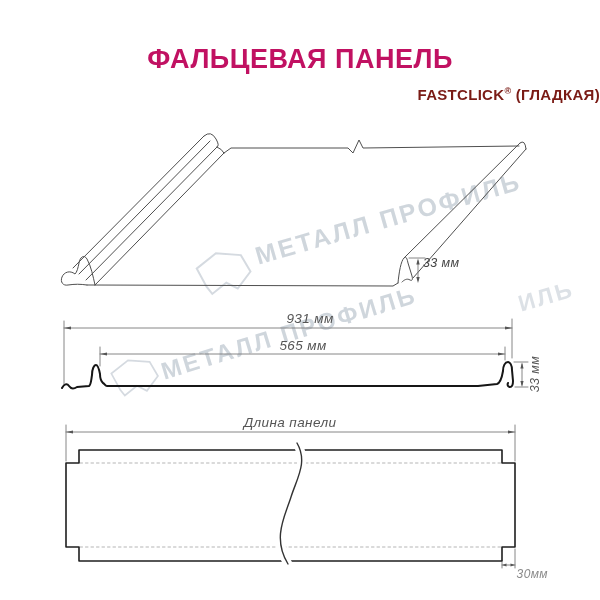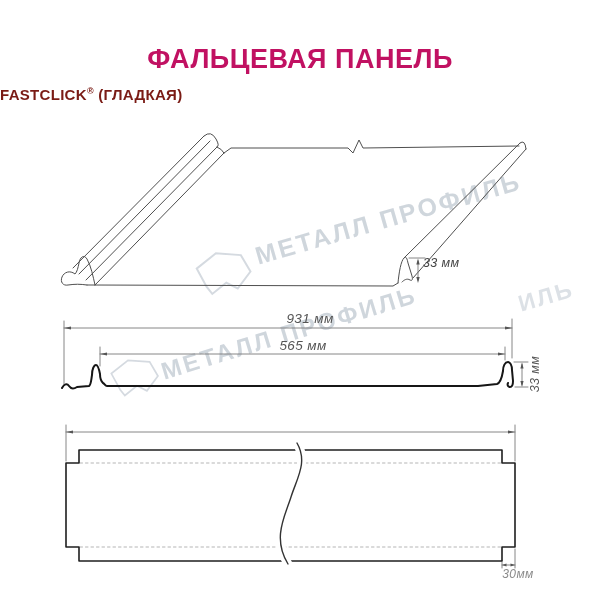--- a/index.html
+++ b/index.html
@@ -12,21 +12,21 @@
     font-family:"Liberation Sans", sans-serif;
     position:relative;overflow:hidden;
   }
   .stage{position:absolute;left:0;top:0;width:552px;height:600px;}
   .page-title{
     position:absolute;left:0;top:44px;width:600px;text-align:center;
     font-size:27px;font-weight:800;letter-spacing:.5px;color:var(--title);
     white-space:nowrap;
   }
   .page-subtitle{
-    position:absolute;left:0;top:86px;width:600px;text-align:left;
+    position:absolute;left:0;top:86px;width:600px;text-align:right;
     font-size:15px;font-weight:700;letter-spacing:.3px;color:var(--subtitle);
     white-space:nowrap;
   }
   .page-subtitle .reg{font-size:9px;vertical-align:super;font-weight:700;}
   .wm-text{
     position:absolute;color:var(--wm);opacity:.62;font-weight:600;
     font-size:25px;letter-spacing:2.5px;white-space:nowrap;
     transform-origin:left center;pointer-events:none;
   }
   .wm-a{left:256px;top:242px;transform:rotate(-16deg);}
@@ -39,21 +39,21 @@
   .dim-label{
     position:absolute;color:var(--dimtext);font-size:13.5px;letter-spacing:.4px;
     text-align:center;white-space:nowrap;font-style:italic;
   }
   .dim-33-persp{left:423px;top:256px;width:60px;text-align:left;font-size:12.5px;color:#454545;}
   .dim-531{left:250px;top:311px;width:120px;}
   .dim-485{left:243px;top:338px;width:120px;}
   .dim-33-cs{left:517px;top:352px;width:36px;height:44px;display:flex;align-items:center;justify-content:center;}
   .dim-33-cs span{transform:rotate(-90deg);font-size:12.5px;color:var(--dimtext);letter-spacing:.4px;white-space:nowrap;}
   .dim-length{left:205px;top:415px;width:170px;}
-  .dim-30{left:488px;top:567px;width:60px;font-size:12px;color:#8a8a8a;}
+  .dim-30{left:488px;top:567px;width:60px;font-size:12px;color:#8a8a8a;text-align:right;}
 </style>
 </head>
 <body>
 
 <div class="stage">
 
   <div class="page-title">ФАЛЬЦЕВАЯ ПАНЕЛЬ</div>
   <div class="page-subtitle"><span>FASTCLICK</span><span class="reg">®</span><span> (ГЛАДКАЯ)</span></div>
 
   <div class="wm-text wm-a">МЕТАЛЛ ПРОФИЛЬ</div>
@@ -128,14 +128,15 @@
       <path stroke="#333333" stroke-width="1.4" d="M297,443 C308,462 297,478 291,497 C285,516 272,538 288,564"></path>
     </g>
   </svg>
 
   <div class="dim-label dim-33-persp">33 мм</div>
   <div class="dim-label dim-531">931 мм</div>
   <div class="dim-label dim-485">565 мм</div>
   <div class="dim-label dim-33-cs">
       <span>33 мм</span>
     </div>
+  <div class="dim-label dim-length">Длина панели</div>
   <div class="dim-label dim-30">30мм</div>
 </div>
 
 </body></html>

